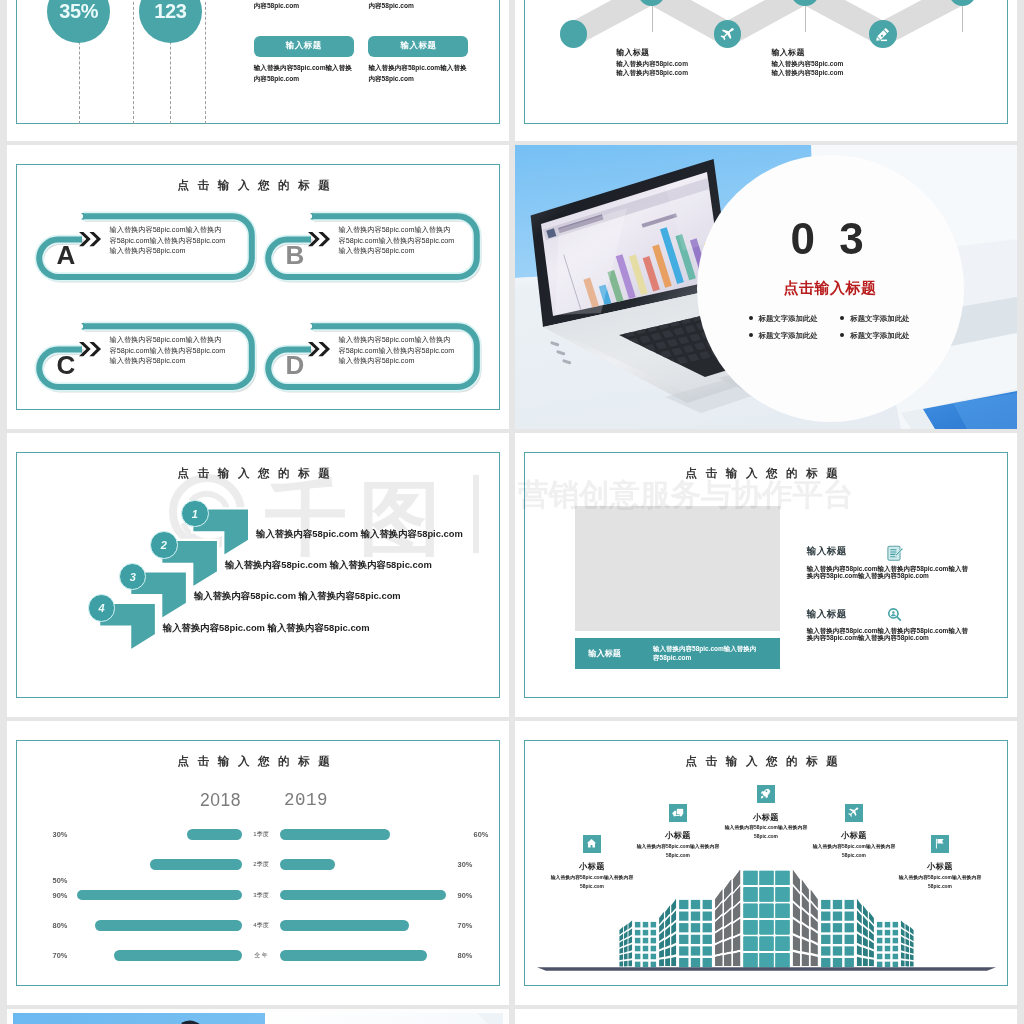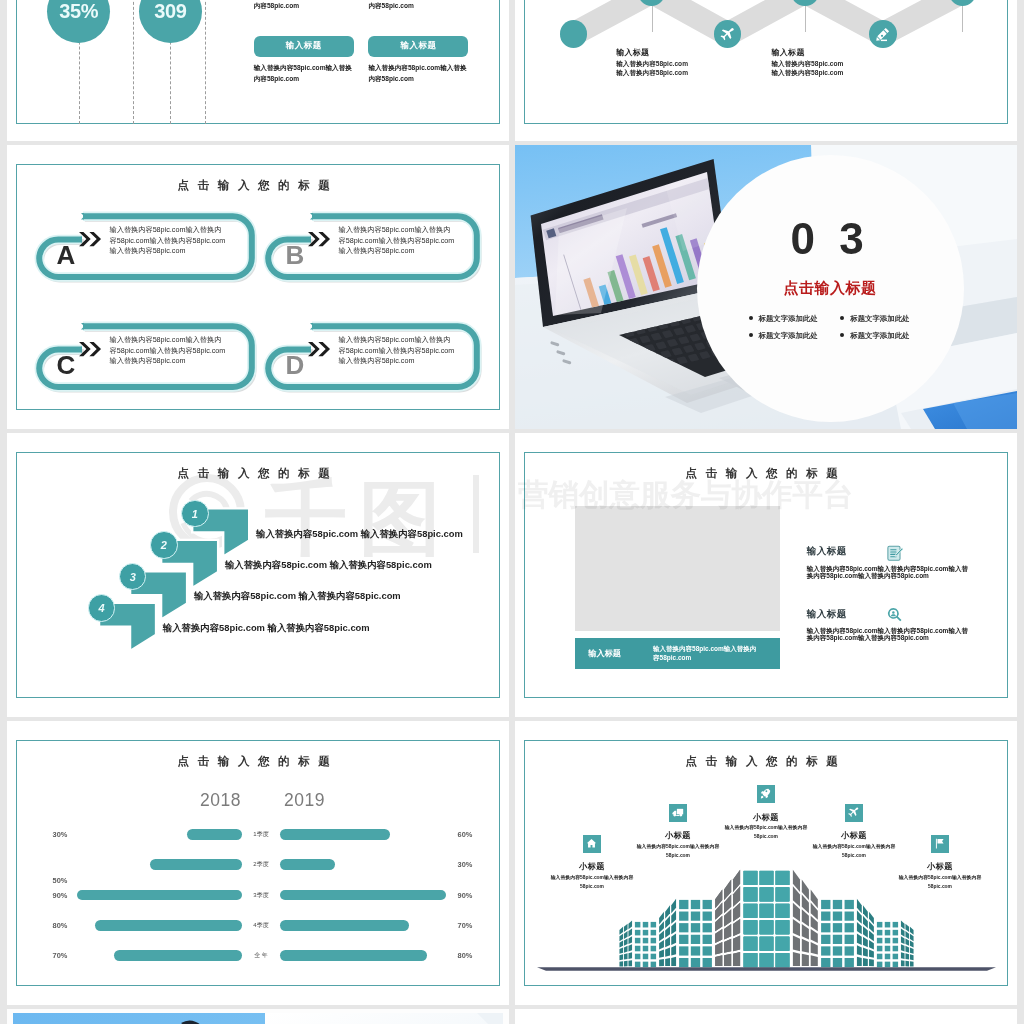--- a/index.html
+++ b/index.html
@@ -67,21 +67,21 @@
   .tb-text{color:#fff;font-size:6.5px;font-weight:bold;margin-left:32px;line-height:8.4px;width:108px;}
   .it-title{position:absolute;left:291.8px;font-size:9.5px;font-weight:bold;color:#2d3a3f;letter-spacing:.5px;}
   .it-icon{position:absolute;left:369.7px;}
   .it-text{position:absolute;left:291.8px;width:167px;font-size:6.5px;font-weight:bold;line-height:7.3px;color:#222;}
   .wmtext{position:absolute;left:3px;top:40px;font-size:30.5px;font-weight:bold;color:#f0f0f0;
           line-height:42px;letter-spacing:0px;white-space:nowrap;mix-blend-mode:multiply;}
 
   
   .yr{position:absolute;top:69px;font-size:17.5px;color:#7b7b7b;letter-spacing:.5px;}
   .yr-l{left:193px;}
-  .yr-r{left:277px;}
+  .yr-r{left:277px;font-family:Liberation Mono, monospace;}
   .bar{position:absolute;height:10.8px;border-radius:5.4px;background:#4aa5a8;}
   .pct{position:absolute;font-size:7.4px;color:#5a5a5a;width:30px;font-weight:bold;}
   .pct-l{left:38px;text-align:center;}
   .pct-r{left:443px;text-align:center;}
   .catlab{position:absolute;left:237px;width:34px;text-align:center;font-size:6px;color:#4a4a4a;}
 
   
   .bicon{position:absolute;width:18.6px;height:18.6px;background:#4aa5a8;display:flex;
          align-items:center;justify-content:center;}
   .btitle{position:absolute;text-align:center;font-size:8.2px;font-weight:bold;color:#1f1f1f;letter-spacing:.4px;}
@@ -96,21 +96,21 @@
   <div class="slide" id="sl-stats">
         <div class="sframe" style="top:-40px;bottom:17px;"></div>
         <div class="vdash" style="left:71.8px;"></div>
         <div class="vdash" style="left:126.3px;"></div>
         <div class="vdash" style="left:163.4px;"></div>
         <div class="vdash" style="left:197.6px;"></div>
         <div class="statcircle" style="left:40.3px;top:126.5px;">
           <span>35%</span>
         </div>
         <div class="statcircle" style="left:131.9px;top:126.5px;">
-          <span>309</span>
+          <span>123</span>
         </div>
         <div class="statcap" style="left:246.7px;top:136px;">输入替换内容58pic.com输入替换内容58pic.com</div>
         <div class="statbtn" style="left:246.7px;top:182.8px;">输入标题</div>
         <div class="statcap" style="left:246.7px;top:209px;">输入替换内容58pic.com输入替换内容58pic.com</div>
         <div class="statcap" style="left:361.4px;top:136px;">输入替换内容58pic.com输入替换内容58pic.com</div>
         <div class="statbtn" style="left:361.4px;top:182.8px;">输入标题</div>
         <div class="statcap" style="left:361.4px;top:209px;">输入替换内容58pic.com输入替换内容58pic.com</div>
       </div>
 </div>
 <div class="card c-r" style="left:515px;top:-147px;width:502px;height:288px;">
@@ -523,21 +523,21 @@
 <div class="card" style="left:7px;top:721px;width:502px;height:284px;">
   <div class="slide" id="sl-tornado">
         <div class="sframe"></div>
         <div class="stitle">点击输入您的标题</div>
         <div class="yr yr-l">2018</div>
         <div class="yr yr-r">2019</div>
         <div class="pct pct-l" style="top:108.9px;">30%</div>
         <div class="bar" style="left:180.10000000000002px;top:107.9px;width:55.2px;"></div>
         <div class="catlab" style="top:109.10000000000001px;">1季度</div>
         <div class="bar" style="left:273px;top:107.9px;width:110.4px;"></div>
-        <div class="pct pct-r" style="top:108.9px;">60%</div>
+        <div class="pct pct-r" style="top:108.9px;margin-left:16px;">60%</div>
         <div class="pct pct-l" style="top:139.20000000000002px;margin-top:16px;">50%</div>
         <div class="bar" style="left:143.3px;top:138.20000000000002px;width:92px;"></div>
         <div class="catlab" style="top:139.4px;">2季度</div>
         <div class="bar" style="left:273px;top:138.20000000000002px;width:55.2px;"></div>
         <div class="pct pct-r" style="top:139.20000000000002px;">30%</div>
         <div class="pct pct-l" style="top:169.5px;">90%</div>
         <div class="bar" style="left:69.70000000000002px;top:168.5px;width:165.6px;"></div>
         <div class="catlab" style="top:169.7px;">3季度</div>
         <div class="bar" style="left:273px;top:168.5px;width:165.6px;"></div>
         <div class="pct pct-r" style="top:169.5px;">90%</div>

